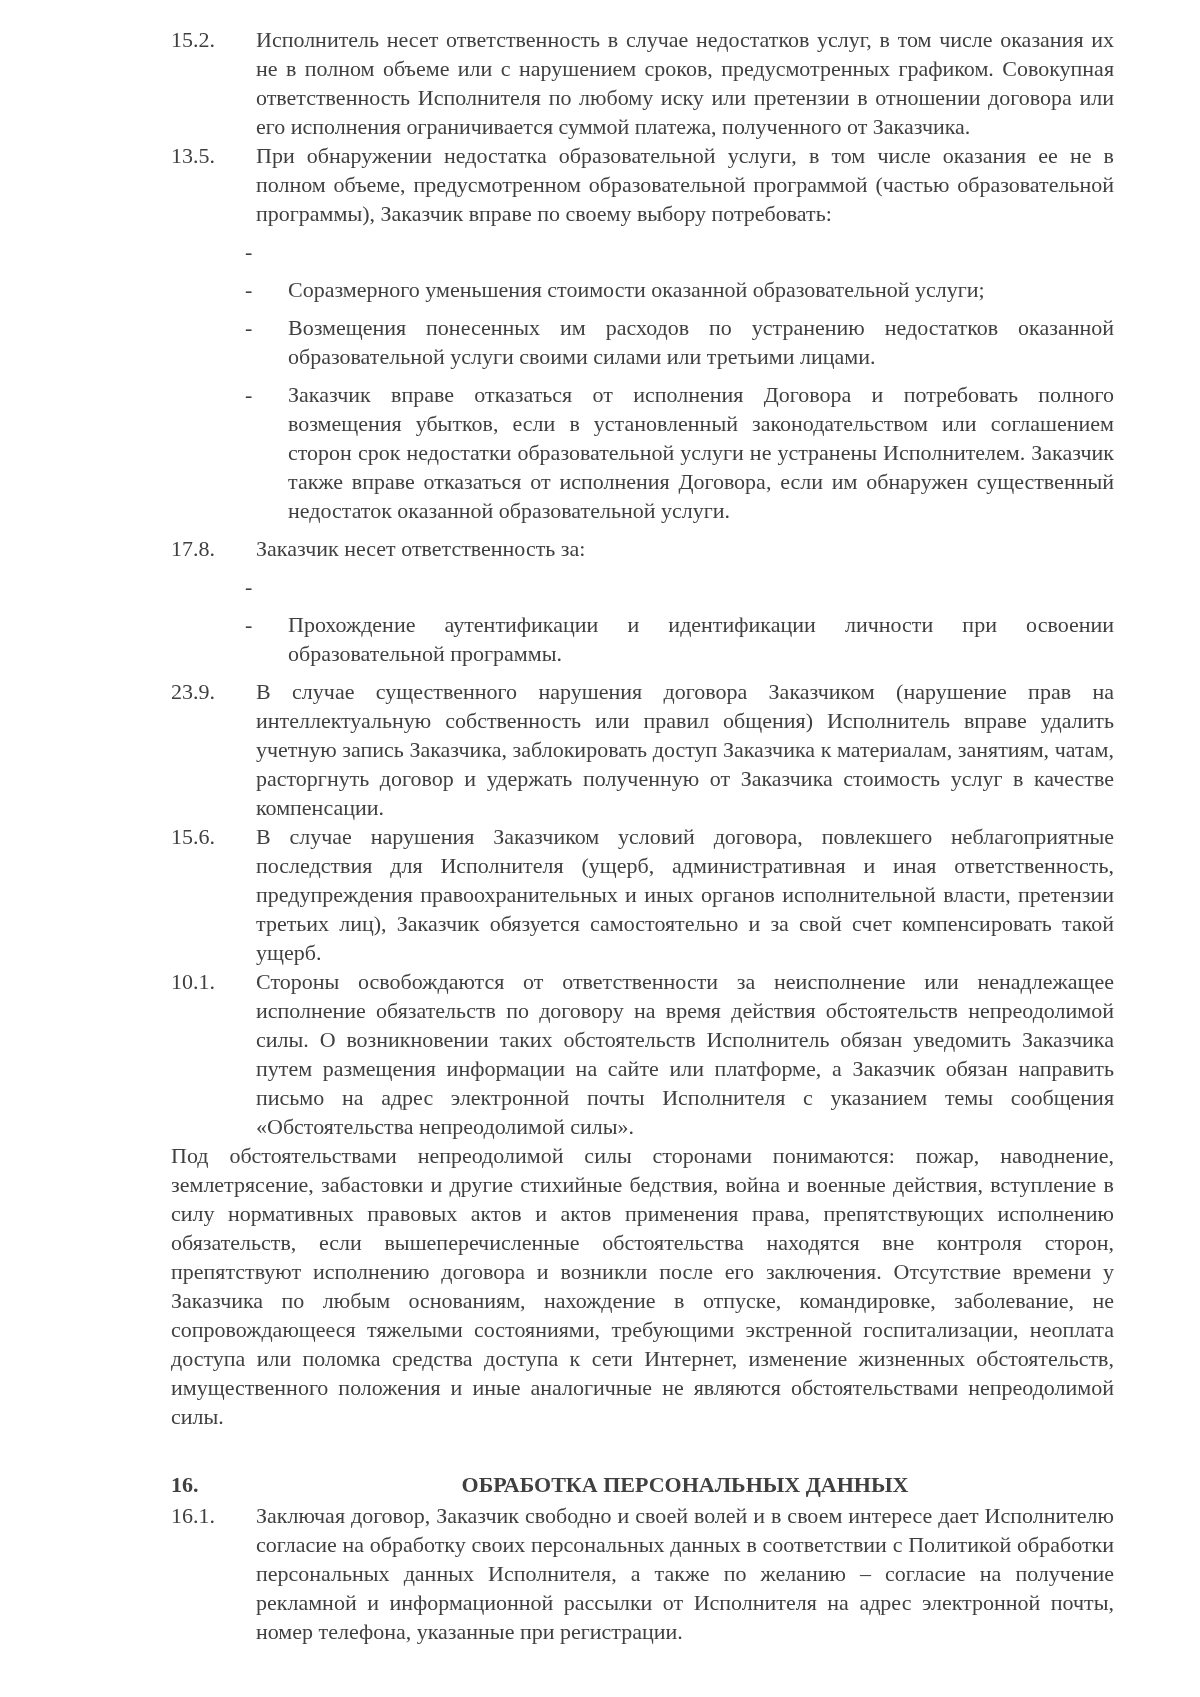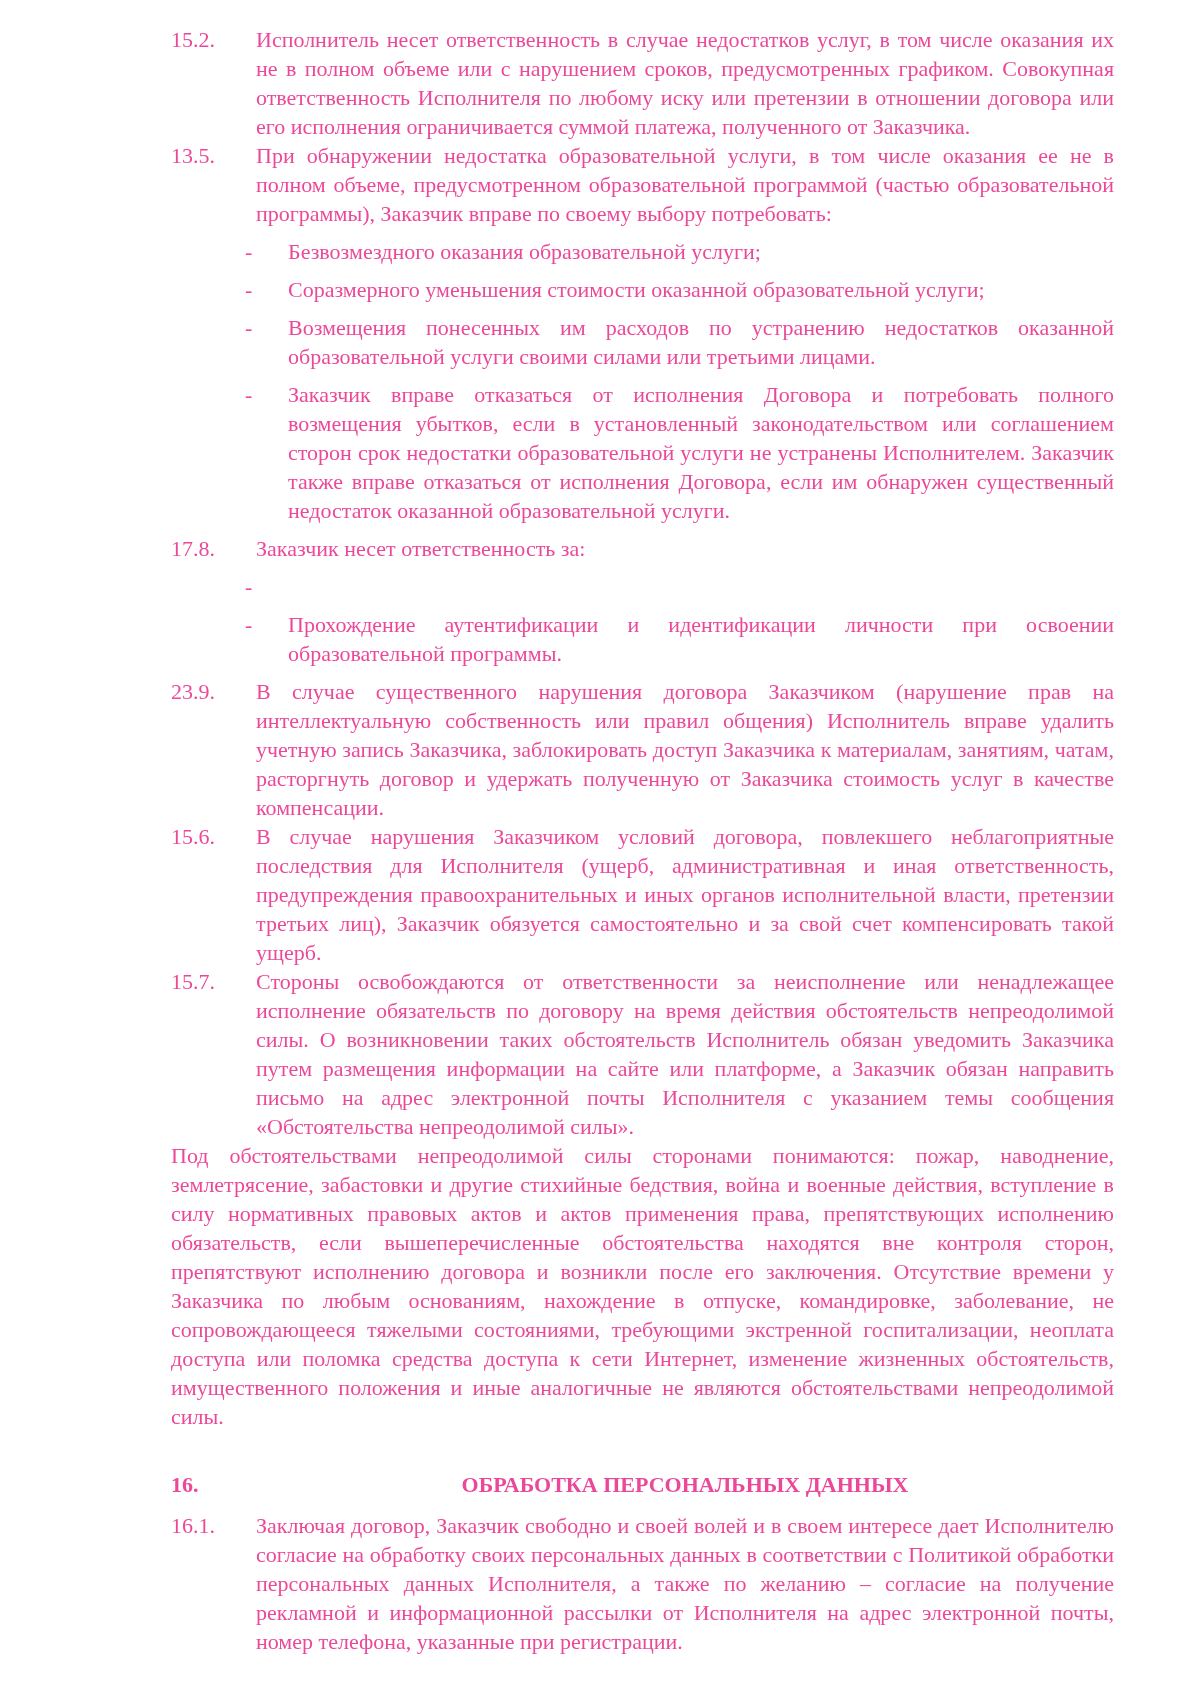--- a/index.html
+++ b/index.html
@@ -11,21 +11,21 @@
     position: relative;
     width: 1200px;
     height: 1697px;
     margin: 0 auto;
     background: #ffffff;
     box-sizing: border-box;
     padding: 25px 86px 0 171px;
     font-family: "Liberation Serif", "DejaVu Serif", serif;
     font-size: 22px;
     line-height: 29px;
-    color: #ec4899;
+    color: #404040;
     overflow: hidden;
   }
   .clause {
     display: flex;
   }
   .clause > .num {
     flex: 0 0 85px;
     width: 85px;
   }
   .clause > .text {
@@ -42,21 +42,21 @@
     margin-left: 74px;
   }
   .bullet > .text {
     flex: 1 1 auto;
     text-align: justify;
   }
   .heading {
     display: flex;
     font-weight: bold;
     margin-top: 39px;
-    margin-bottom: 12px;
+    margin-bottom: 2px;
   }
   .heading > .num {
     flex: 0 0 85px;
     width: 85px;
   }
   .heading > .text {
     flex: 1 1 auto;
     text-align: center;
   }
 </style>
@@ -68,21 +68,20 @@
       <div class="clause">
         <span class="num">15.2.</span>
         <div class="text">Исполнитель несет ответственность в случае недостатков услуг, в том числе оказания их не в полном объеме или с нарушением сроков, предусмотренных графиком. Совокупная ответственность Исполнителя по любому иску или претензии в отношении договора или его исполнения ограничивается суммой платежа, полученного от Заказчика.</div>
       </div>
       <div class="clause">
         <span class="num">13.5.</span>
         <div class="text">При обнаружении недостатка образовательной услуги, в том числе оказания ее не в полном объеме, предусмотренном образовательной программой (частью образовательной программы), Заказчик вправе по своему выбору потребовать:</div>
       </div>
       <div class="bullet">
         <span class="num">-</span>
-        <div class="text">Безвозмездного оказания образовательной услуги;</div>
       </div>
       <div class="bullet">
         <span class="num">-</span>
         <div class="text">Соразмерного уменьшения стоимости оказанной образовательной услуги;</div>
       </div>
       <div class="bullet">
         <span class="num">-</span>
         <div class="text">Возмещения понесенных им расходов по устранению недостатков оказанной образовательной услуги своими силами или третьими лицами.</div>
       </div>
       <div class="bullet">
@@ -102,21 +101,21 @@
       </div>
       <div class="clause">
         <span class="num">23.9.</span>
         <div class="text">В случае существенного нарушения договора Заказчиком (нарушение прав на интеллектуальную собственность или правил общения) Исполнитель вправе удалить учетную запись Заказчика, заблокировать доступ Заказчика к материалам, занятиям, чатам, расторгнуть договор и удержать полученную от Заказчика стоимость услуг в качестве компенсации.</div>
       </div>
       <div class="clause">
         <span class="num">15.6.</span>
         <div class="text">В случае нарушения Заказчиком условий договора, повлекшего неблагоприятные последствия для Исполнителя (ущерб, административная и иная ответственность, предупреждения правоохранительных и иных органов исполнительной власти, претензии третьих лиц), Заказчик обязуется самостоятельно и за свой счет компенсировать такой ущерб.</div>
       </div>
       <div class="clause">
-        <span class="num">15.7.</span>
+        <span class="num">10.1.</span>
         <div class="text">Стороны освобождаются от ответственности за неисполнение или ненадлежащее исполнение обязательств по договору на время действия обстоятельств непреодолимой силы. О возникновении таких обстоятельств Исполнитель обязан уведомить Заказчика путем размещения информации на сайте или платформе, а Заказчик обязан направить письмо на адрес электронной почты Исполнителя с указанием темы сообщения «Обстоятельства непреодолимой силы».</div>
       </div>
       <div class="clause">
         <div class="text">Под обстоятельствами непреодолимой силы сторонами понимаются: пожар, наводнение, землетрясение, забастовки и другие стихийные бедствия, война и военные действия, вступление в силу нормативных правовых актов и актов применения права, препятствующих исполнению обязательств, если вышеперечисленные обстоятельства находятся вне контроля сторон, препятствуют исполнению договора и возникли после его заключения. Отсутствие времени у Заказчика по любым основаниям, нахождение в отпуске, командировке, заболевание, не сопровождающееся тяжелыми состояниями, требующими экстренной госпитализации, неоплата доступа или поломка средства доступа к сети Интернет, изменение жизненных обстоятельств, имущественного положения и иные аналогичные не являются обстоятельствами непреодолимой силы.</div>
       </div>
       <div class="heading">
         <span class="num">16.</span>
         <div class="text">ОБРАБОТКА ПЕРСОНАЛЬНЫХ ДАННЫХ</div>
       </div>
       <div class="clause">

